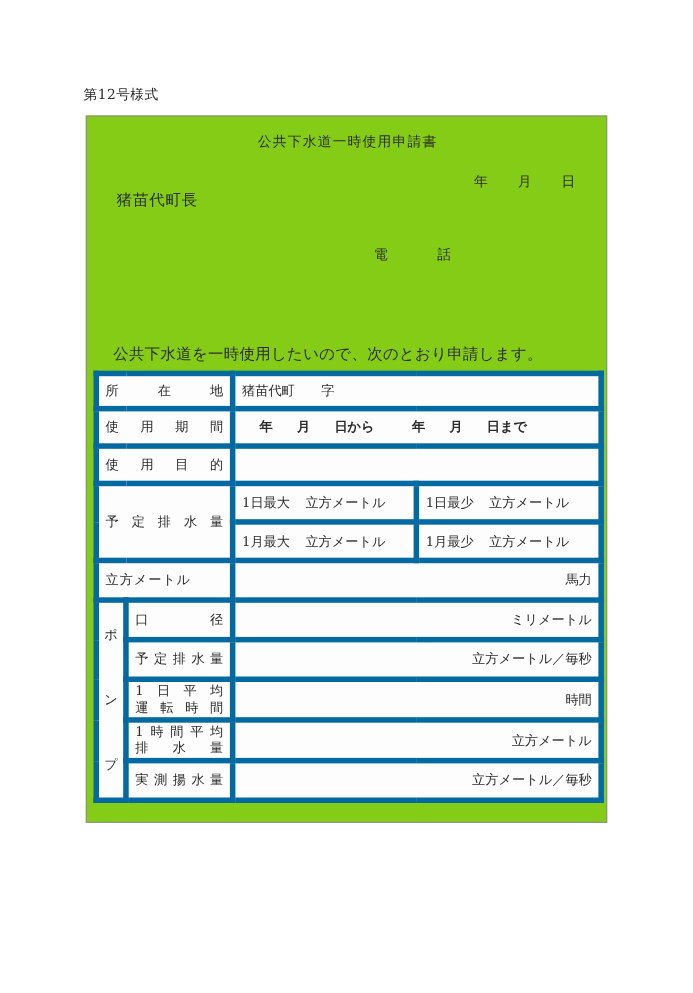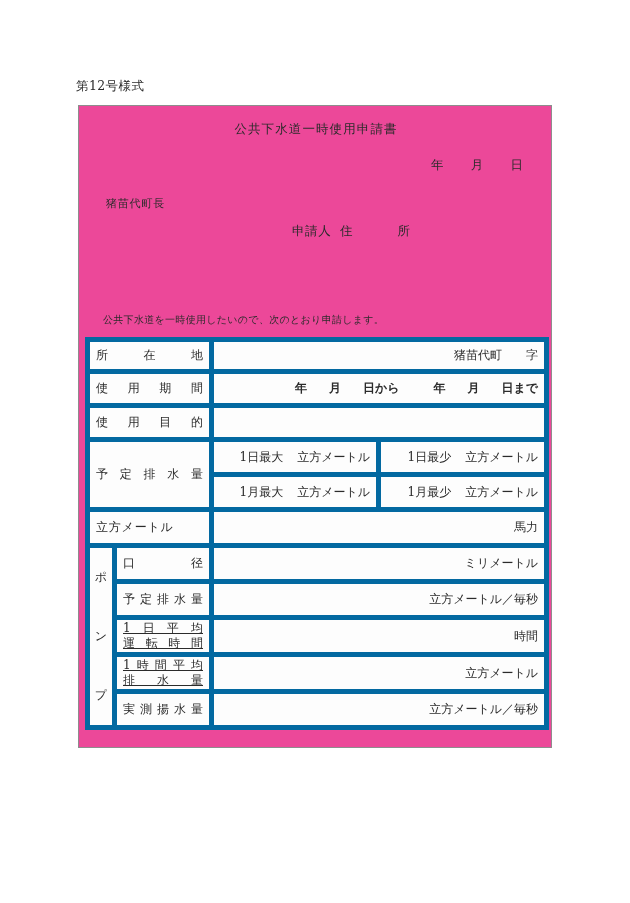--- a/index.html
+++ b/index.html
@@ -34,21 +34,21 @@
 
   
   .frame {
     position: absolute;
     left: 78px;
     top: 105px;
     width: 474px;
     height: 643px;
     border: 1px solid #8d8d8d;
     box-sizing: border-box;
-    background: #ec4899;
+    background: #84cc16;
   }
 
   
   .doc-title {
     position: absolute;
     left: 0;
     top: 15px;
     width: 474px;
     text-align: center;
     font-size: 12.5px;
@@ -66,22 +66,22 @@
     justify-content: space-between;
     font-size: 12.5px;
     white-space: nowrap;
   }
   .date-line span { display: inline-block; }
 
   
   .addressee {
     position: absolute;
     left: 27px;
-    top: 90px;
-    font-size: 11px;
+    top: 67px;
+    font-size: 14px;
     letter-spacing: 0.8px;
     white-space: nowrap;
   }
 
   
   .applicant {
     position: absolute;
     left: 213px;
     top: 113px;
     font-size: 12.5px;
@@ -106,21 +106,21 @@
   .applicant-field.tight {
     text-align-last: left;
     letter-spacing: 0.5px;
   }
 
   
   .intro {
     position: absolute;
     left: 24px;
     top: 207px;
-    font-size: 10px;
+    font-size: 14px;
     letter-spacing: 0.3px;
     white-space: nowrap;
   }
 
   
   table.form-table {
     position: absolute;
     left: 6px;
     top: 231px;
     width: 459px;
@@ -145,31 +145,30 @@
     text-align: justify;
     text-align-last: justify;
     letter-spacing: 0px;
     white-space: nowrap;
   }
   .lbl-2line {
     text-align: justify;
     text-align-last: justify;
     line-height: 1.25;
     white-space: nowrap;
-    text-decoration: underline;
   }
   .lbl-2line > span { display: block; text-align: justify; text-align-last: justify; }
 
   .lbl-free {
     white-space: nowrap;
     letter-spacing: 0.8px;
     text-align: left;
   }
 
-  .cell-left   { text-align: right; white-space: nowrap; }
+  .cell-left   { text-align: left; white-space: nowrap; }
   .cell-center { text-align: right; white-space: nowrap; }
 
   .period {
     display: inline-block;
     padding-left: 16px;
     white-space: nowrap;
     font-weight: bold;
   }
   .period .gap-s { display: inline-block; width: 22px; }
   .period .gap-l { display: inline-block; width: 34px; }
@@ -218,22 +217,22 @@
     <div class="date-line">
       <span>年</span>
       <span>月</span>
       <span>日</span>
     </div>
 
     <div class="addressee">猪苗代町長</div>
 
     <div class="applicant">
       <div class="applicant-row">
-        <span class="applicant-tag">申請人</span>
-        <span class="applicant-field">住　所</span>
+        <span class="applicant-tag"></span>
+        <span class="applicant-field">電　話</span>
       </div>
     </div>
 
     <div class="intro">公共下水道を一時使用したいので、次のとおり申請します。</div>
 
     <table class="form-table">
       <colgroup>
         <col class="c-pumplabel">
         <col class="c-label">
         <col class="c-valueA">

